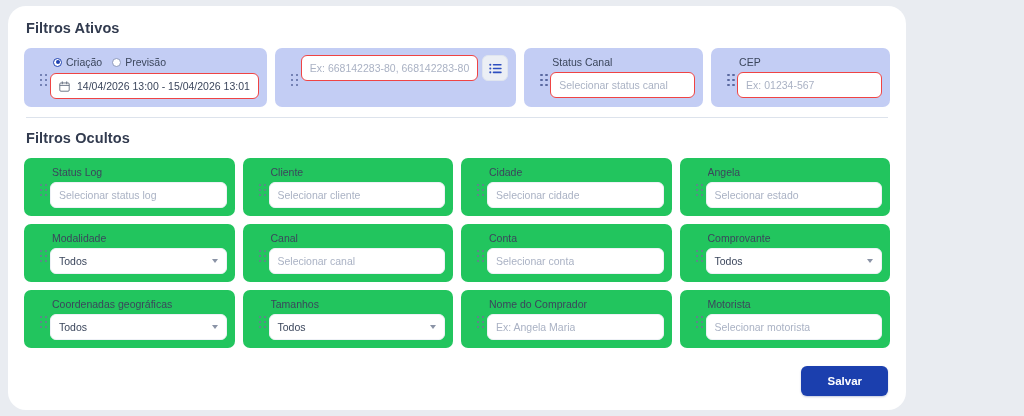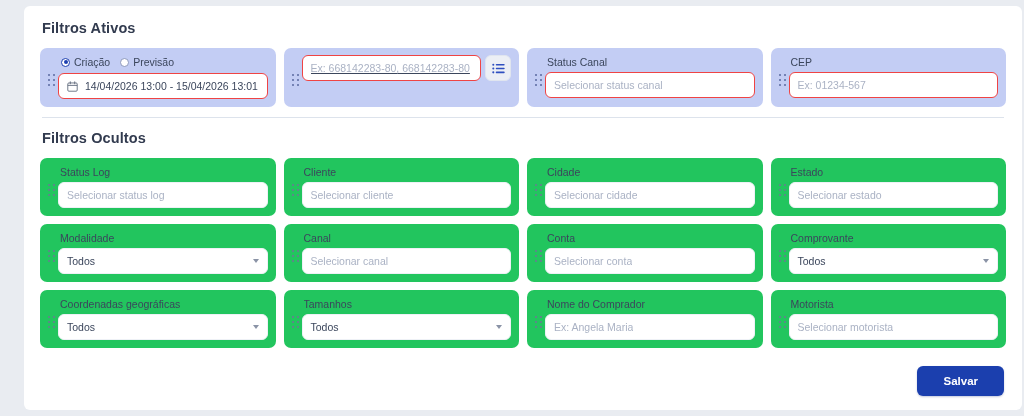--- a/index.html
+++ b/index.html
@@ -5,24 +5,24 @@
   * { box-sizing: border-box; }
   html, body {
     margin: 0; padding: 0;
     width: 1024px; height: 416px;
     background: #e9ecf1;
     font-family: "Liberation Sans", sans-serif;
     -webkit-font-smoothing: antialiased;
   }
   .page-card {
     position: absolute;
-    left: 24px; top: 6px;
-    width: 998px; height: 404px;
+    left: 8px; top: 6px;
+    width: 898px; height: 404px;
     background: #ffffff;
-    border-radius: 6px;
+    border-radius: 18px;
     overflow: hidden;
   }
   .inner {
     padding: 14px 16px 0 16px;
   }
   .section-title {
     font-size: 14.5px;
     font-weight: bold;
     color: #323b4f;
     letter-spacing: 0.1px;
@@ -37,21 +37,21 @@
     display: grid;
     grid-template-columns: repeat(4, 1fr);
     column-gap: 8px;
     row-gap: 8px;
   }
   
   .cell {
     display: flex;
     align-items: flex-start;
     border-radius: 7px;
-    padding: 7px 8px 8px 6px;
+    padding: 7px 8px 8px 14px;
     min-height: 51px;
   }
   .cell.active { background: #c3cdf4; }
   .cell.hidden-f { background: #22c55e; }
   .handle {
     width: 12px;
     flex: 0 0 12px;
     margin-top: 19px;
     display: grid;
     grid-template-columns: 3px 3px;
@@ -136,21 +136,21 @@
     width: 0; height: 0;
     border-left: 3.5px solid transparent;
     border-right: 3.5px solid transparent;
     border-top: 4px solid #8a93a6;
   }
   .field-with-btn {
     display: flex;
     align-items: center;
     gap: 4px;
   }
-  .field-with-btn .field { flex: 1 1 auto; text-decoration: underline; }
+  .field-with-btn .field { flex: 1 1 auto; }
   .list-btn {
     flex: 0 0 auto;
     width: 26px; height: 26px;
     border-radius: 6px;
     background: #eceff5;
     border: 1px solid #e0e5ef;
     display: flex;
     align-items: center;
     justify-content: center;
   }
@@ -336,21 +336,21 @@
         <div class="cell hidden-f">
           <span class="handle">
             <i></i>
             <i></i>
             <i></i>
             <i></i>
             <i></i>
             <i></i>
           </span>
           <div class="cell-body">
-            <div class="f-label">Estado</div>
+            <div class="f-label">Angela</div>
             <div class="field">
               <span class="ph">Selecionar estado</span>
             </div>
           </div>
         </div>
         <div class="cell hidden-f">
           <span class="handle">
             <i></i>
             <i></i>
             <i></i>

